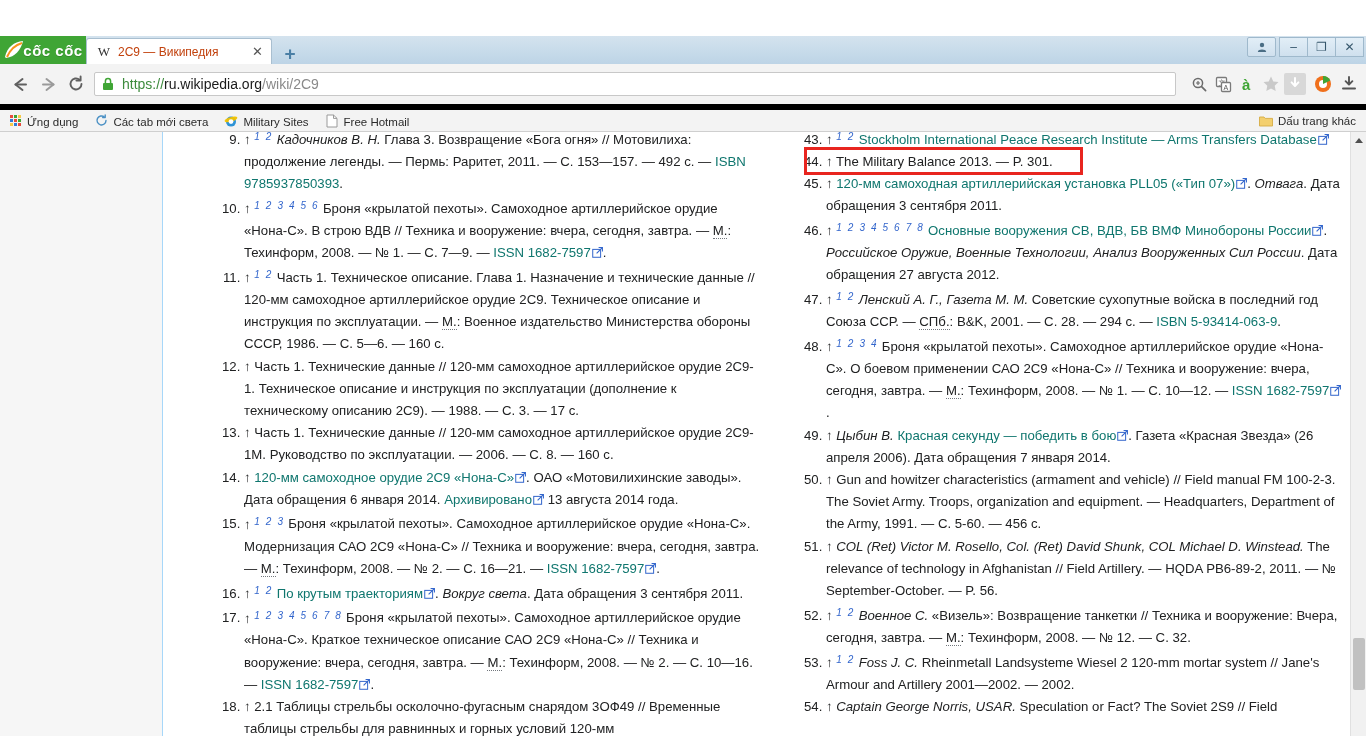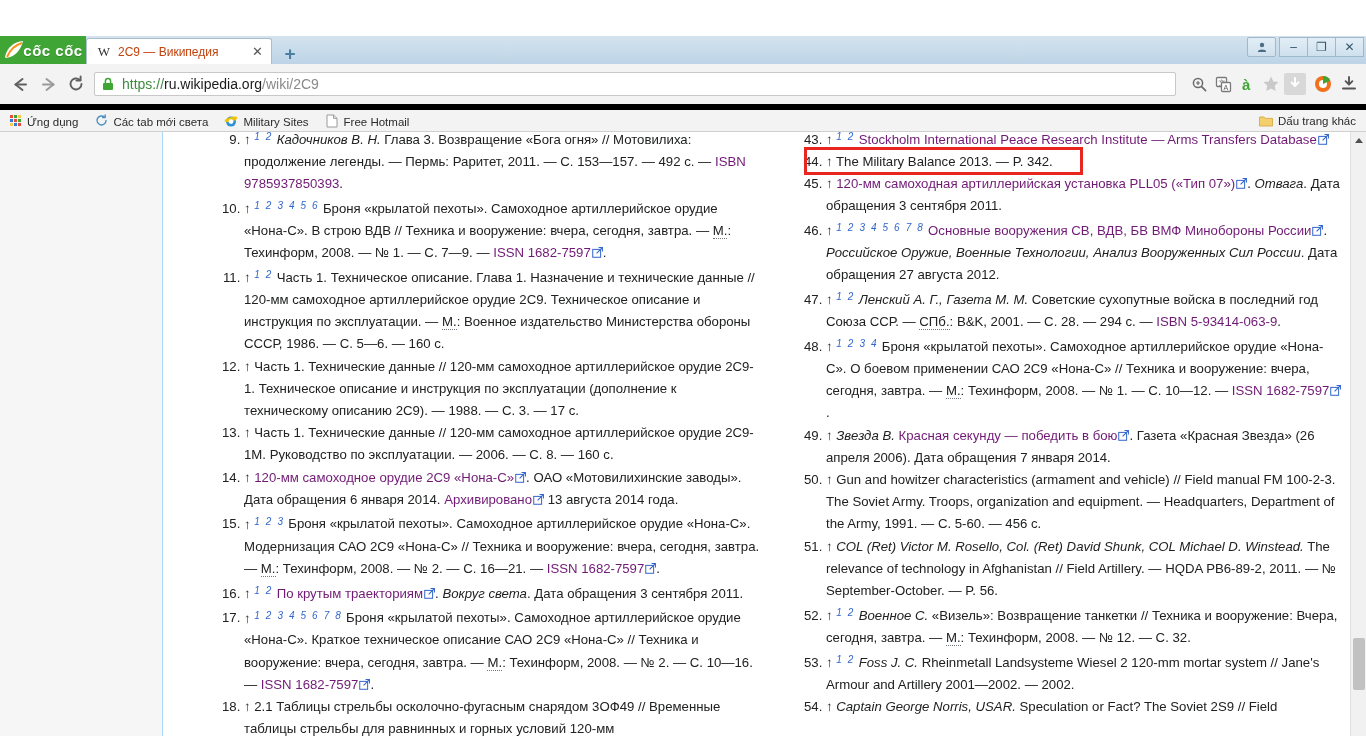--- a/index.html
+++ b/index.html
@@ -157,21 +157,21 @@
 
   ol.refs {
     margin: 0; padding: 0 0 0 40px;
     list-style: decimal;
   }
   ol.refs > li {
     margin: 0 0 0 0; padding: 0;
     position: relative;
   }
   ol.refs > li::marker { color: #202122; }
-  a.wl { color: #701a75; text-decoration: none; }
+  a.wl { color: #0f766e; text-decoration: none; }
   i.it, em { font-style: italic; }
   .upar { color: #202122; }
   .backrefs { font-size: 10px; vertical-align: 0.35em; font-style: italic; color: #3366cc; letter-spacing: 1.6px; }
   .backrefs b { font-weight: normal; }
   .abbr {
     border-bottom: 1px dotted #72777d;
   }
   .extlink {
     display: inline-block;
     width: 11px; height: 11px;
@@ -422,38 +422,38 @@
               <li><span class="upar">↑</span> <span>2.1 Таблицы стрельбы осколочно-фугасным снарядом 3ОФ49 // Временные таблицы стрельбы для равнинных и горных условий 120-мм</span></li>
             </ol>
           </div>
         <div class="col" id="col-right">
             <ol class="refs" start="43">
               <li><span class="upar">↑</span> <span class="backrefs"><b>1</b> <b>2</b></span> <span><a class="wl" href="#">Stockholm International Peace Research Institute — Arms Transfers Database</a><svg class="extlink" viewBox="0 0 12 12">
                     <rect x="0.8" y="2.6" width="8.6" height="8.6" fill="none" stroke="#3366cc" stroke-width="1.1"></rect>
                     <path d="M5 7 L11 1" stroke="#3366cc" stroke-width="1.3"></path>
                     <path d="M7.2 0.6 H11.4 V4.8" fill="none" stroke="#3366cc" stroke-width="1.1"></path>
                   </svg></span></li>
-              <li><span class="upar">↑</span> <span>The Military Balance 2013. — P. 342.</span></li>
+              <li><span class="upar">↑</span> <span>The Military Balance 2013. — P. 301.</span></li>
               <li><span class="upar">↑</span> <span><a class="wl" href="#">120-мм самоходная артиллерийская установка PLL05 («Тип 07»)</a><svg class="extlink" viewBox="0 0 12 12">
                     <rect x="0.8" y="2.6" width="8.6" height="8.6" fill="none" stroke="#3366cc" stroke-width="1.1"></rect>
                     <path d="M5 7 L11 1" stroke="#3366cc" stroke-width="1.3"></path>
                     <path d="M7.2 0.6 H11.4 V4.8" fill="none" stroke="#3366cc" stroke-width="1.1"></path>
                   </svg>. <i class="it">Отвага</i>. Дата обращения 3 сентября 2011.</span></li>
               <li><span class="upar">↑</span> <span class="backrefs"><b>1</b> <b>2</b> <b>3</b> <b>4</b> <b>5</b> <b>6</b> <b>7</b> <b>8</b></span> <span><a class="wl" href="#">Основные вооружения СВ, ВДВ, БВ ВМФ Минобороны России</a><svg class="extlink" viewBox="0 0 12 12">
                     <rect x="0.8" y="2.6" width="8.6" height="8.6" fill="none" stroke="#3366cc" stroke-width="1.1"></rect>
                     <path d="M5 7 L11 1" stroke="#3366cc" stroke-width="1.3"></path>
                     <path d="M7.2 0.6 H11.4 V4.8" fill="none" stroke="#3366cc" stroke-width="1.1"></path>
                   </svg>. <i class="it">Российское Оружие, Военные Технологии, Анализ Вооруженных Сил России</i>. Дата обращения 27 августа 2012.</span></li>
               <li><span class="upar">↑</span> <span class="backrefs"><b>1</b> <b>2</b></span> <span><i class="it">Ленский А. Г., Газета М. М.</i> Советские сухопутные войска в последний год Союза ССР. — <span class="abbr">СПб.</span>: B&amp;K, 2001. — С. 28. — 294 с. — <a class="wl" href="#">ISBN 5-93414-063-9</a>.</span></li>
               <li><span class="upar">↑</span> <span class="backrefs"><b>1</b> <b>2</b> <b>3</b> <b>4</b></span> <span>Броня «крылатой пехоты». Самоходное артиллерийское орудие «Нона-С». О боевом применении САО 2С9 «Нона-С» // Техника и вооружение: вчера, сегодня, завтра. — <span class="abbr">М.</span>: Техинформ, 2008. — № 1. — С. 10—12. — <a class="wl" href="#">ISSN 1682-7597</a><svg class="extlink" viewBox="0 0 12 12">
                     <rect x="0.8" y="2.6" width="8.6" height="8.6" fill="none" stroke="#3366cc" stroke-width="1.1"></rect>
                     <path d="M5 7 L11 1" stroke="#3366cc" stroke-width="1.3"></path>
                     <path d="M7.2 0.6 H11.4 V4.8" fill="none" stroke="#3366cc" stroke-width="1.1"></path>
                   </svg>.</span></li>
-              <li><span class="upar">↑</span> <span><i class="it">Звезда В.</i> <a class="wl" href="#">Красная секунду — победить в бою</a><svg class="extlink" viewBox="0 0 12 12">
+              <li><span class="upar">↑</span> <span><i class="it">Цыбин В.</i> <a class="wl" href="#">Красная секунду — победить в бою</a><svg class="extlink" viewBox="0 0 12 12">
                     <rect x="0.8" y="2.6" width="8.6" height="8.6" fill="none" stroke="#3366cc" stroke-width="1.1"></rect>
                     <path d="M5 7 L11 1" stroke="#3366cc" stroke-width="1.3"></path>
                     <path d="M7.2 0.6 H11.4 V4.8" fill="none" stroke="#3366cc" stroke-width="1.1"></path>
                   </svg>. Газета «Красная Звезда» (26 апреля 2006). Дата обращения 7 января 2014.</span></li>
               <li><span class="upar">↑</span> <span>Gun and howitzer characteristics (armament and vehicle) // Field manual FM 100-2-3. The Soviet Army. Troops, organization and equipment. — Headquarters, Department of the Army, 1991. — С. 5-60. — 456 с.</span></li>
               <li><span class="upar">↑</span> <span><i class="it">COL (Ret) Victor M. Rosello, Col. (Ret) David Shunk, COL Michael D. Winstead.</i> The relevance of technology in Afghanistan // Field Artillery. — HQDA PB6-89-2, 2011. — № September-October. — P. 56.</span></li>
               <li><span class="upar">↑</span> <span class="backrefs"><b>1</b> <b>2</b></span> <span><i class="it">Военное С.</i> «Визель»: Возвращение танкетки // Техника и вооружение: Вчера, сегодня, завтра. — <span class="abbr">М.</span>: Техинформ, 2008. — № 12. — С. 32.</span></li>
               <li><span class="upar">↑</span> <span class="backrefs"><b>1</b> <b>2</b></span> <span><i class="it">Foss J. C.</i> Rheinmetall Landsysteme Wiesel 2 120-mm mortar system // Jane's Armour and Artillery 2001—2002. — 2002.</span></li>
               <li><span class="upar">↑</span> <span><i class="it">Captain George Norris, USAR.</i> Speculation or Fact? The Soviet 2S9 // Field</span></li>
             </ol>

